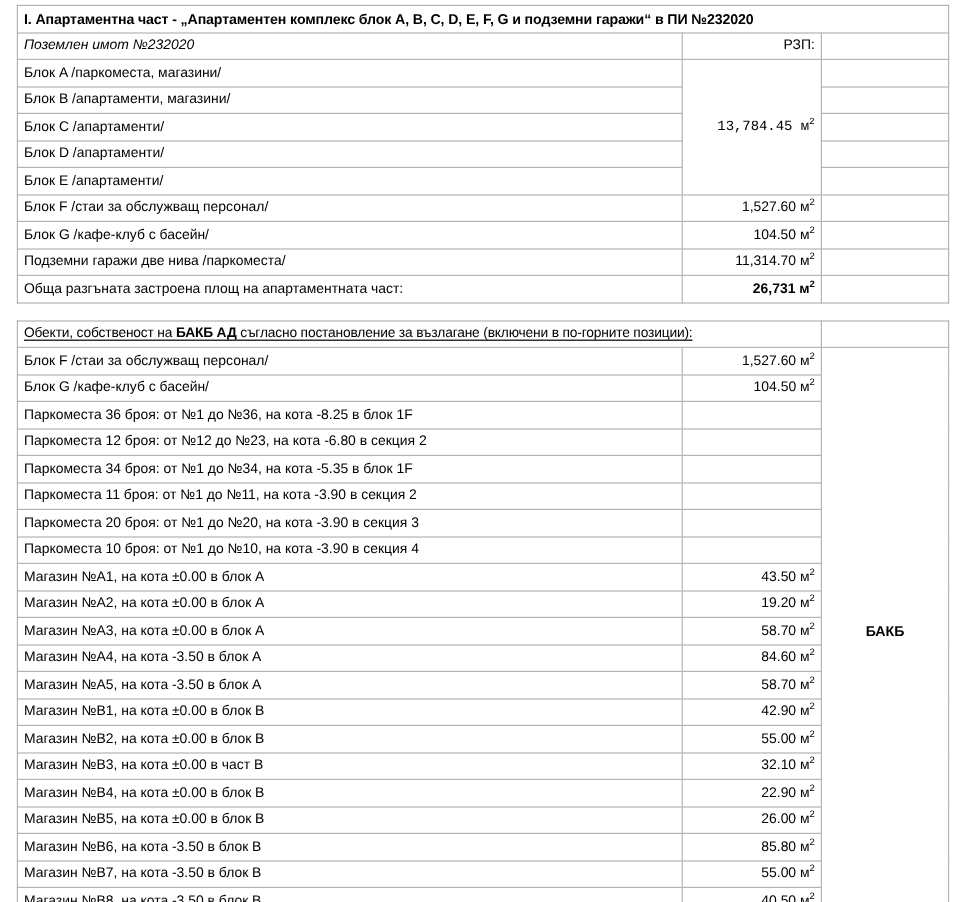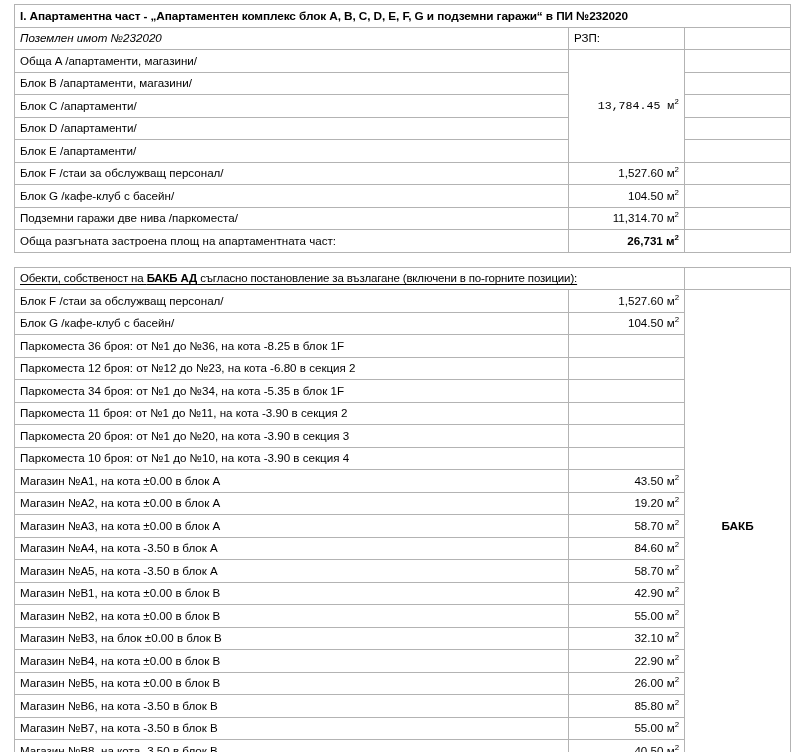--- a/index.html
+++ b/index.html
@@ -55,21 +55,21 @@
     height: 20px;
     letter-spacing: -0.1px;
   }
 
   td.subtitle-cell {
     font-style: italic;
     font-weight: normal;
   }
 
   td.col-head {
-    text-align: left;
+    text-align: right;
   }
 
   td.num {
     text-align: right;
     padding-right: 7px;
   }
 
   td.total-label {
     font-weight: normal;
   }
@@ -137,21 +137,21 @@
       <tr>
         <td class="title-cell" colspan="3">I. Апартаментна част - „Апартаментен комплекс блок A, B, C, D, E, F, G и подземни гаражи“ в ПИ №232020</td>
       </tr>
       <tr>
         <td class="subtitle-cell">Поземлен имот №232020</td>
         <td class="col-head">РЗП:</td>
         <td></td>
       </tr>
 
       <tr>
-        <td>Обща A /апартаменти, магазини/</td>
+        <td>Блок A /паркоместа, магазини/</td>
         <td class="merged-value" rowspan="5">13,784.45 м<sup class="sq">2</sup></td>
         <td></td>
       </tr>
       <tr>
         <td>Блок B /апартаменти, магазини/</td>
         <td></td>
       </tr>
       <tr>
         <td>Блок C /апартаменти/</td>
         <td></td>
@@ -260,21 +260,21 @@
       </tr>
       <tr>
         <td>Магазин №B1, на кота ±0.00 в блок B</td>
         <td class="num">42.90 м<sup class="sq">2</sup></td>
       </tr>
       <tr>
         <td>Магазин №B2, на кота ±0.00 в блок B</td>
         <td class="num">55.00 м<sup class="sq">2</sup></td>
       </tr>
       <tr>
-        <td>Магазин №B3, на блок ±0.00 в блок B</td>
+        <td>Магазин №B3, на кота ±0.00 в част B</td>
         <td class="num">32.10 м<sup class="sq">2</sup></td>
       </tr>
       <tr>
         <td>Магазин №B4, на кота ±0.00 в блок B</td>
         <td class="num">22.90 м<sup class="sq">2</sup></td>
       </tr>
       <tr>
         <td>Магазин №B5, на кота ±0.00 в блок B</td>
         <td class="num">26.00 м<sup class="sq">2</sup></td>
       </tr>

